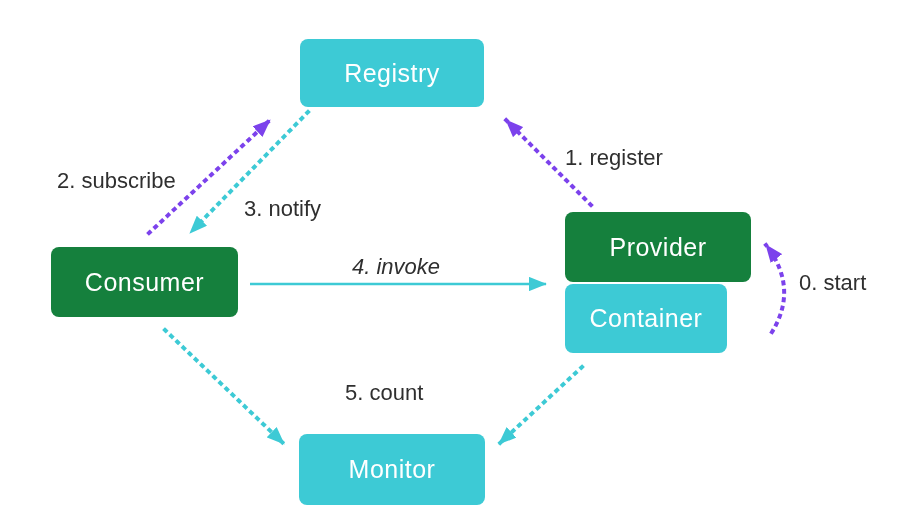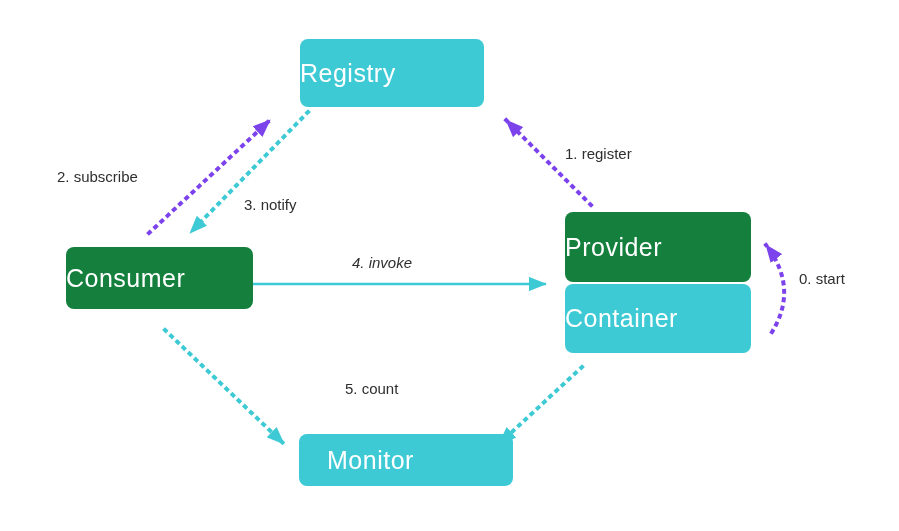--- a/index.html
+++ b/index.html
@@ -14,32 +14,32 @@
   .arrow-layer {
     position: absolute;
     left: 0; top: 0;
     width: 899px; height: 531px;
   }
   .node {
     position: absolute;
     border-radius: 8px;
     display: flex;
     align-items: center;
-    justify-content: flex-start;
+    justify-content: center;
     color: #ffffff;
     font-size: 25px;
     font-weight: 400;
     letter-spacing: 0.5px;
   }
   .node.teal   { background: #3dcad5; }
   .node.purple { background: #15803d; }
   .edge-label {
     position: absolute;
     color: #2f2f2f;
-    font-size: 15px;
+    font-size: 22px;
     font-weight: 500;
     white-space: nowrap;
   }
 </style>
 </head>
 <body>
 
 <div class="canvas">
 
   <svg class="arrow-layer" width="899" height="531" viewBox="0 0 899 531">
@@ -64,33 +64,33 @@
 
     <line x1="582" y1="367" x2="499" y2="444" stroke="#3dcad5" stroke-width="4" stroke-linecap="square" stroke-dasharray="1 7.5" marker-end="url(#ah-teal)"></line>
 
     <path d="M 772 332 Q 799 288 766 245" fill="none" stroke="#7c42ec" stroke-width="4" stroke-linecap="square" stroke-dasharray="1 7.5" marker-end="url(#ah-purple)"></path>
   </svg>
 
   <div class="node teal" style="left:300px; top:39px; width:184px; height:68px;">
     <span>Registry</span>
   </div>
 
-  <div class="node purple" style="left:66px; top:247px; width:187px; height:62px;">
+  <div class="node purple" style="left:51px; top:247px; width:187px; height:70px;">
     <span>Consumer</span>
   </div>
 
   <div class="node purple" style="left:565px; top:212px; width:186px; height:70px;">
     <span>Provider</span>
   </div>
 
-  <div class="node teal" style="left:565px; top:284px; width:186px; height:69px;">
+  <div class="node teal" style="left:565px; top:284px; width:162px; height:69px;">
     <span>Container</span>
   </div>
 
-  <div class="node teal" style="left:299px; top:434px; width:186px; height:52px;padding-left:28px;">
+  <div class="node teal" style="left:299px; top:434px; width:186px; height:71px;">
     <span>Monitor</span>
   </div>
 
   <div class="edge-label" style="left:57px;  top:168px;">2. subscribe</div>
 
   <div class="edge-label" style="left:244px; top:169px;margin-top:27px;">3. notify</div>
 
   <div class="edge-label" style="left:565px; top:145px;">1. register</div>
 
   <div class="edge-label" style="left:352px; top:254px;font-style:italic;">4. invoke</div>

